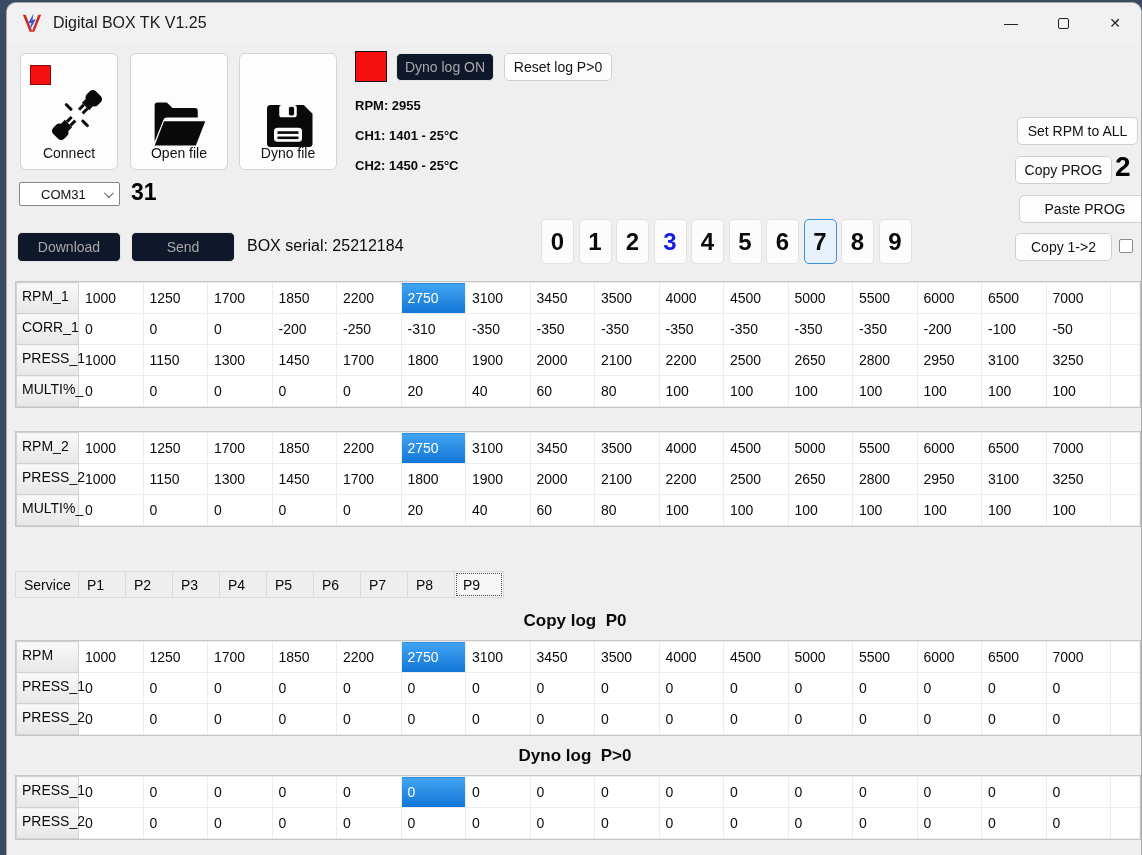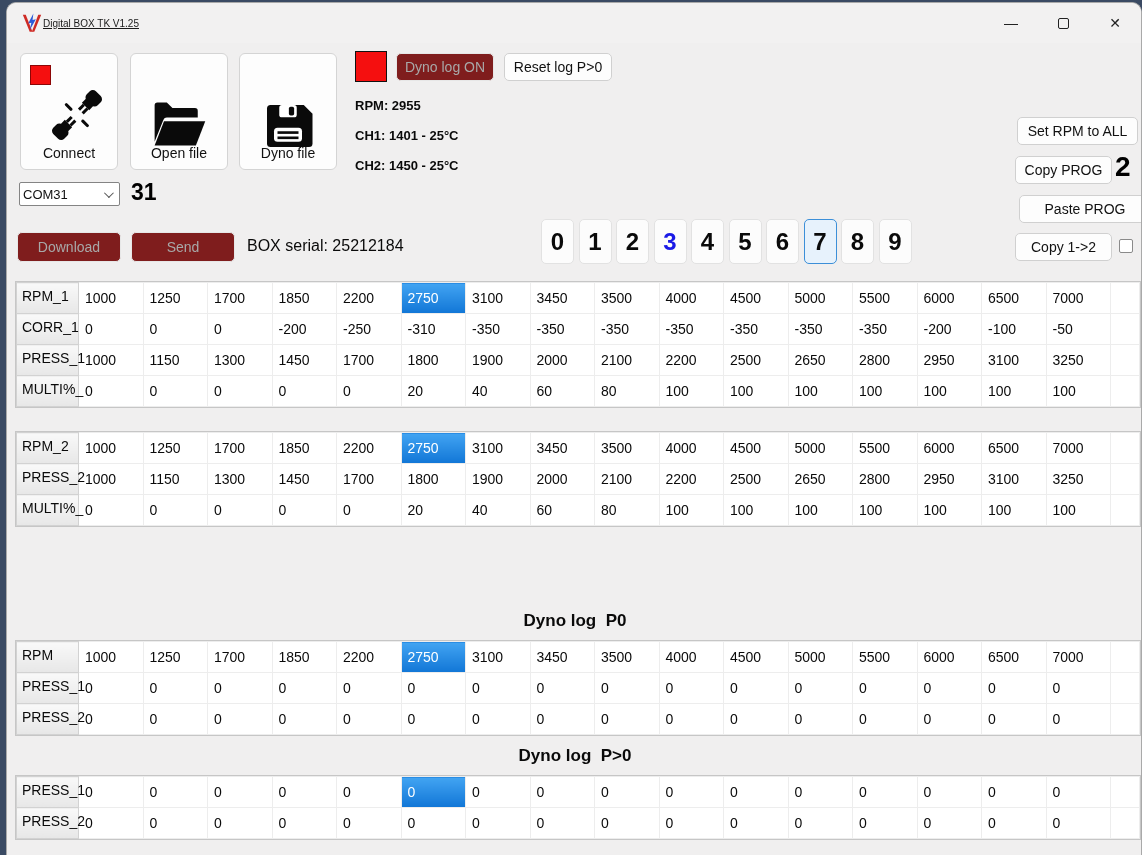--- a/index.html
+++ b/index.html
@@ -5,47 +5,47 @@
   * { margin:0; padding:0; box-sizing:border-box; }
   html,body { width:1142px; height:855px; overflow:hidden; }
   body { background:#3a4a63; font-family:"Liberation Sans", sans-serif; position:relative; }
   .window { position:absolute; left:6px; top:2px; width:1136px; height:853px;
             background:#f0efef; border:1px solid #a9a9a9; border-bottom:none;
             border-radius:10px 10px 0 0; overflow:hidden; }
   
   .titlebar { position:absolute; left:0; top:0; right:0; height:40px; background:#f2f1f1;
               display:flex; align-items:center; }
   .titlebar .logo { margin-left:14px; width:22px; height:22px; }
-  .titlebar .title { font-size:10px; color:#1a1a1a;text-decoration:underline; }
+  .titlebar .title { margin-left:10px; font-size:16px; color:#1a1a1a; }
   .wincontrols { position:absolute; right:0; top:0; height:40px; display:flex; }
   .winbtn { width:52px; height:40px; display:flex; align-items:center; justify-content:center;
             font-size:14px; color:#222; cursor:default; }
   .maxglyph { width:11px; height:11px; border:1.2px solid #222; border-radius:2px; }
   
   .btn { position:absolute; background:#fdfdfd; border:1px solid #d0d0d0; border-radius:5px;
          display:flex; align-items:center; justify-content:center; font-size:14px; color:#111; }
-  .btn.disabled { color:#a8a8a8; border-color:#e7e7e7; background:#7f1d1d; }
+  .btn.disabled { color:#a8a8a8; border-color:#e7e7e7; background:#0f172a; }
   
   .bigbtn { position:absolute; top:50px; width:98px; height:117px; background:#fdfdfd;
             border:1px solid #d4d4d4; border-radius:6px; }
   .bigbtn .label { position:absolute; bottom:8px; width:100%; text-align:center; font-size:14px; color:#111; }
   .bigbtn .ind { position:absolute; left:9px; top:11px; width:21px; height:20px;
                  background:#f50f0f; border:1px solid #8c0606; }
   .bigbtn svg { position:absolute; left:50%; top:44px; transform:translateX(-50%); }
   .bigbtn.first svg { left:58%; top:30px; }
   
   .bigind { position:absolute; left:348px; top:48px; width:32px; height:31px;
             background:#f50f0f; border:1px solid #111; }
   
   .telemetry { position:absolute; left:348px; top:88px; font-weight:bold; font-size:13px;
                color:#0a0a0a; line-height:30px; }
   
   .comsel { position:absolute; left:12px; top:179px; width:101px; height:24px; background:#fff;
             border:1px solid #848484; border-radius:2px; font-size:13px; color:#111;
-            display:flex; align-items:center; padding-left:3px; }
+            display:flex; align-items:center; padding-left:21px; }
   .comsel .chev { position:absolute; right:8px; top:8px; width:7px; height:7px;
                   border-right:1.5px solid #555; border-bottom:1.5px solid #555;
                   transform:rotate(45deg) translateY(-2px); }
   .comnum { position:absolute; left:124px; top:176px; font-size:23px; font-weight:bold; color:#000; }
   .serial { position:absolute; left:240px; top:234px; font-size:16px; color:#0a0a0a; }
   
   .num2 { position:absolute; left:1108px; top:148px; font-size:28px; font-weight:bold; color:#000; }
   .chk { position:absolute; left:1112px; top:236px; width:14px; height:14px; background:#fff;
          border:1px solid #8a8a8a; border-radius:2px; }
   
@@ -341,22 +341,34 @@
             <td>100</td>
             <td>100</td>
             <td>100</td>
             <td>100</td>
             <td class="filler"></td>
           </tr>
         </tbody>
       </table>
   </div>
 
-
-  <div class="dynotitle" style="top:608px;">Dyno log  P0</div>
+  <div class="tabs">
+    <div class="tab service">Service</div>
+    <div class="tab">P1</div>
+    <div class="tab">P2</div>
+    <div class="tab">P3</div>
+    <div class="tab">P4</div>
+    <div class="tab">P5</div>
+    <div class="tab">P6</div>
+    <div class="tab">P7</div>
+    <div class="tab">P8</div>
+    <div class="tab active">P9</div>
+  </div>
+
+  <div class="dynotitle" style="top:608px;">Copy log  P0</div>
   <div class="tablebox" style="top:637px;">
     <table class="grid">
         <tbody>
           <tr>
             <th>RPM</th>
             <td>1000</td>
             <td>1250</td>
             <td>1700</td>
             <td>1850</td>
             <td>2200</td>

